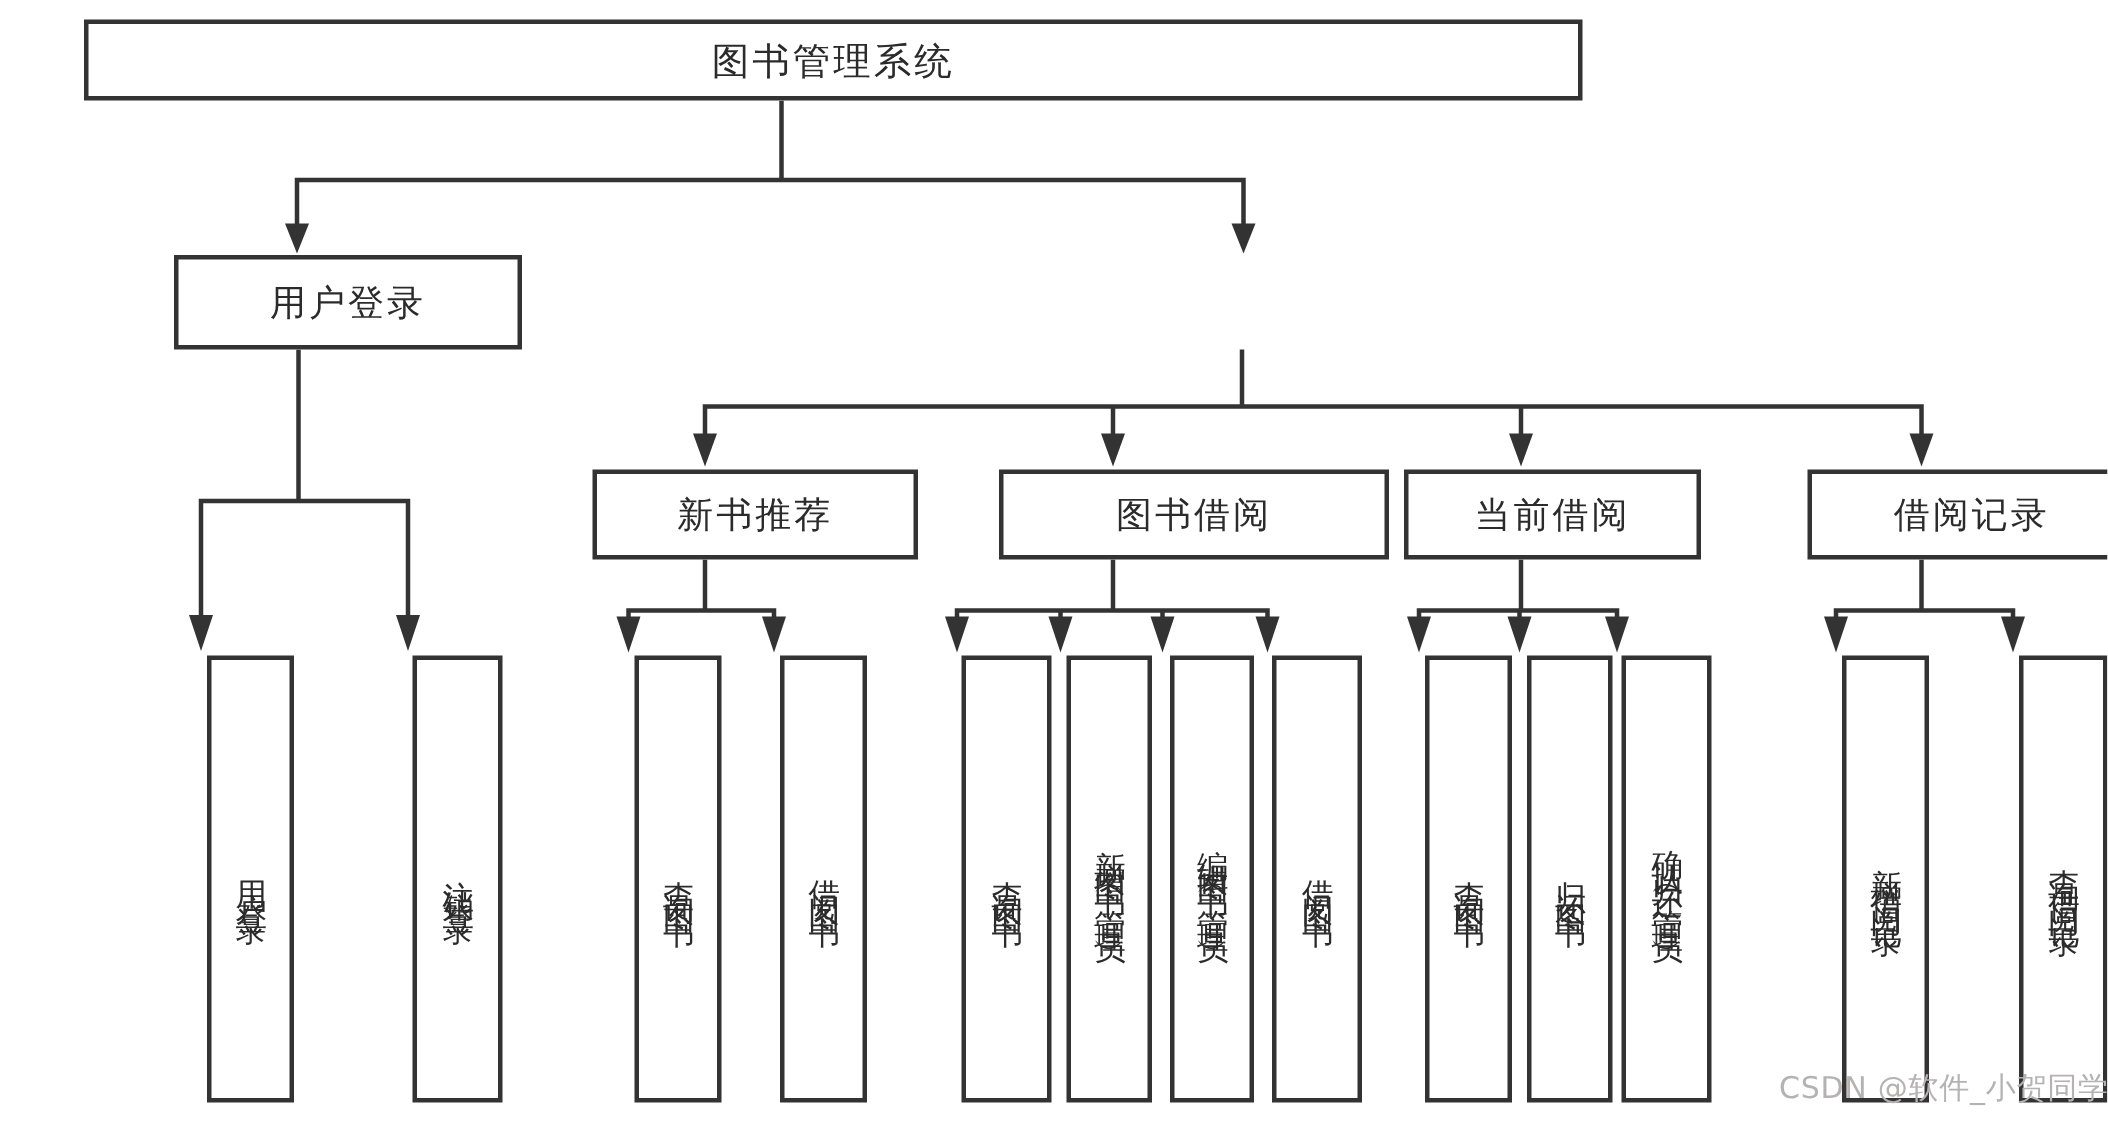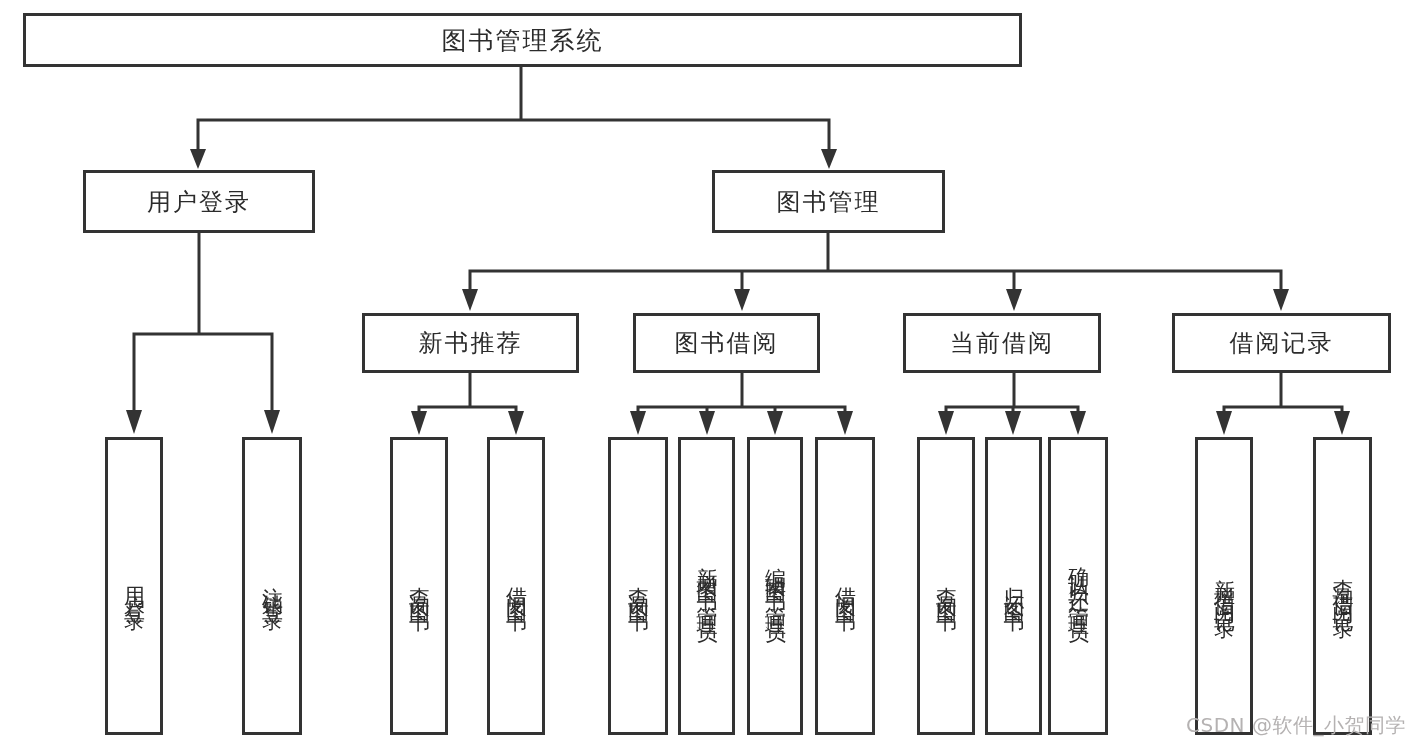--- a/index.html
+++ b/index.html
@@ -23,39 +23,40 @@
   .node {
     position: absolute;
     box-sizing: border-box;
     background: var(--box-bg, #ffffff);
     border: 3px solid var(--line, #333333);
     color: var(--text, #2b2b2b);
     display: flex;
     align-items: center;
     justify-content: center;
     text-align: center;
+    margin-left: 33px;
   }
   .hbox { font-size: 24px; letter-spacing: 2px; }
   .hbox.root { font-size: 25px; }
   .vbox {
     writing-mode: vertical-rl;
     text-orientation: mixed;
     font-size: 21px;
     letter-spacing: 8px;
     line-height: 1;
     top: 437px;
     height: 298px;
   }
 
   
   .root            { left: 23px;   top: 13px;  width: 999px; height: 54px; }
   .n-user-login    { left: 83px;   top: 170px; width: 232px; height: 63px; }
   .n-book-mgmt     { left: 712px;  top: 170px; width: 233px; height: 63px; }
   .n-new-book      { left: 362px;  top: 313px; width: 217px; height: 60px; }
-  .n-book-borrow   { left: 633px;  top: 313px; width: 187px; height: 60px; }
+  .n-book-borrow   { left: 633px;  top: 313px; width: 260px; height: 60px; }
   .n-current       { left: 903px;  top: 313px; width: 198px; height: 60px; }
   .n-records       { left: 1172px; top: 313px; width: 219px; height: 60px; }
 
   
   .lf-1  { left: 105px;  width: 58px; }
   .lf-2  { left: 242px;  width: 60px; }
   .lf-3  { left: 390px;  width: 58px; }
   .lf-4  { left: 487px;  width: 58px; }
   .lf-5  { left: 608px;  width: 60px; }
   .lf-6  { left: 678px;  width: 57px; }
@@ -128,21 +129,20 @@
 
     <path d="M1281 373 V 407"></path>
     <path d="M1224 412 V 407 H 1342 V 412"></path>
     <polygon points="1216,411 1232,411 1224,435"></polygon>
     <polygon points="1334,411 1350,411 1342,435"></polygon>
   </svg>
 
   <div class="node hbox root">图书管理系统</div>
 
   <div class="node hbox n-user-login">用户登录</div>
-  <div class="node hbox n-book-mgmt">图书管理</div>
 
   <div class="node hbox n-new-book">新书推荐</div>
   <div class="node hbox n-book-borrow">图书借阅</div>
   <div class="node hbox n-current">当前借阅</div>
   <div class="node hbox n-records">借阅记录</div>
 
   <div class="node vbox lf-1">用户登录</div>
   <div class="node vbox lf-2">注销登录</div>
 
   <div class="node vbox lf-3">查询图书</div>

